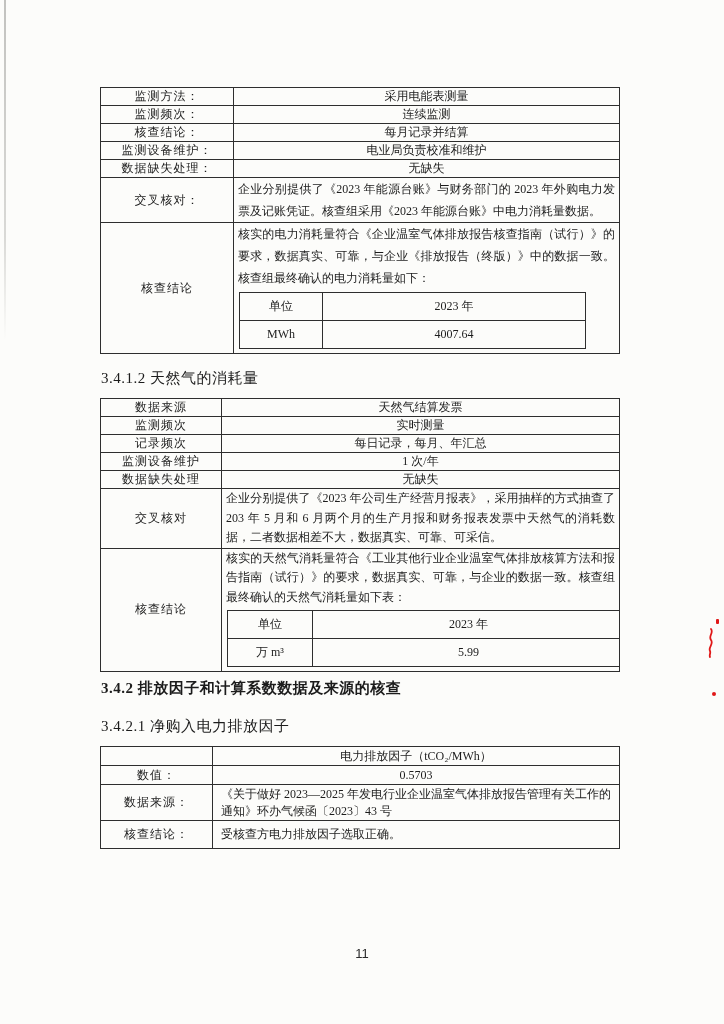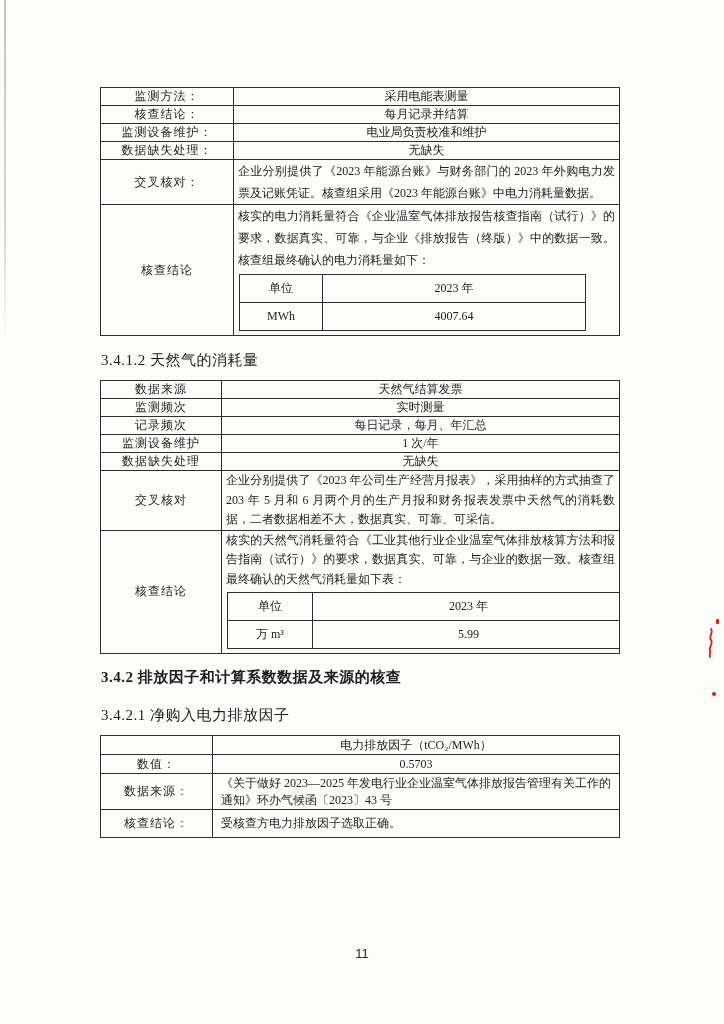--- a/index.html
+++ b/index.html
@@ -57,21 +57,21 @@
   .inner-t2{width:398px;}
   .inner-t2 .ic1{width:76px;}
   td.ic{text-align:center;}
 
   .heading{
     font-size:15px;font-weight:normal;
     margin:0 0 0 1px;letter-spacing:0.5px;
     white-space:nowrap;
   }
   .h-3412{margin-top:15px;margin-bottom:10px;}
-  .h-342{margin-top:14px;margin-bottom:0;font-weight:bold;}
+  .h-342{margin-top:7px;margin-bottom:0;font-weight:bold;}
   .h-3421{margin-top:19px;margin-bottom:10px;}
 
   .t3 .hdr td{height:18px;}
   .t3 .num td{height:18px;}
   .t3 td.para2{line-height:16.5px;padding:1px 8px;text-align:justify;}
   .t3 td.para3{line-height:17px;padding:5px 8px;text-align:left;}
 
   .page-number{
     position:absolute;top:946px;left:0;width:724px;
     text-align:center;font-size:13px;color:#2a2a2a;
@@ -87,20 +87,24 @@
 <div class="page">
   <div class="scan-edge"></div>
 
   <div class="content">
 
     <table class="doc t1">
       <tbody>
           <tr class="h19">
         <td class="lbl c1">监测方法：</td>
         <td class="val">采用电能表测量</td>
+      </tr>
+      <tr class="h19">
+        <td class="lbl c1">监测频次：</td>
+        <td class="val">连续监测</td>
       </tr>
       <tr class="h19">
         <td class="lbl c1">核查结论：</td>
         <td class="val">每月记录并结算</td>
       </tr>
       <tr class="h19">
         <td class="lbl c1">监测设备维护：</td>
         <td class="val">电业局负责校准和维护</td>
       </tr>
       <tr class="h19">

